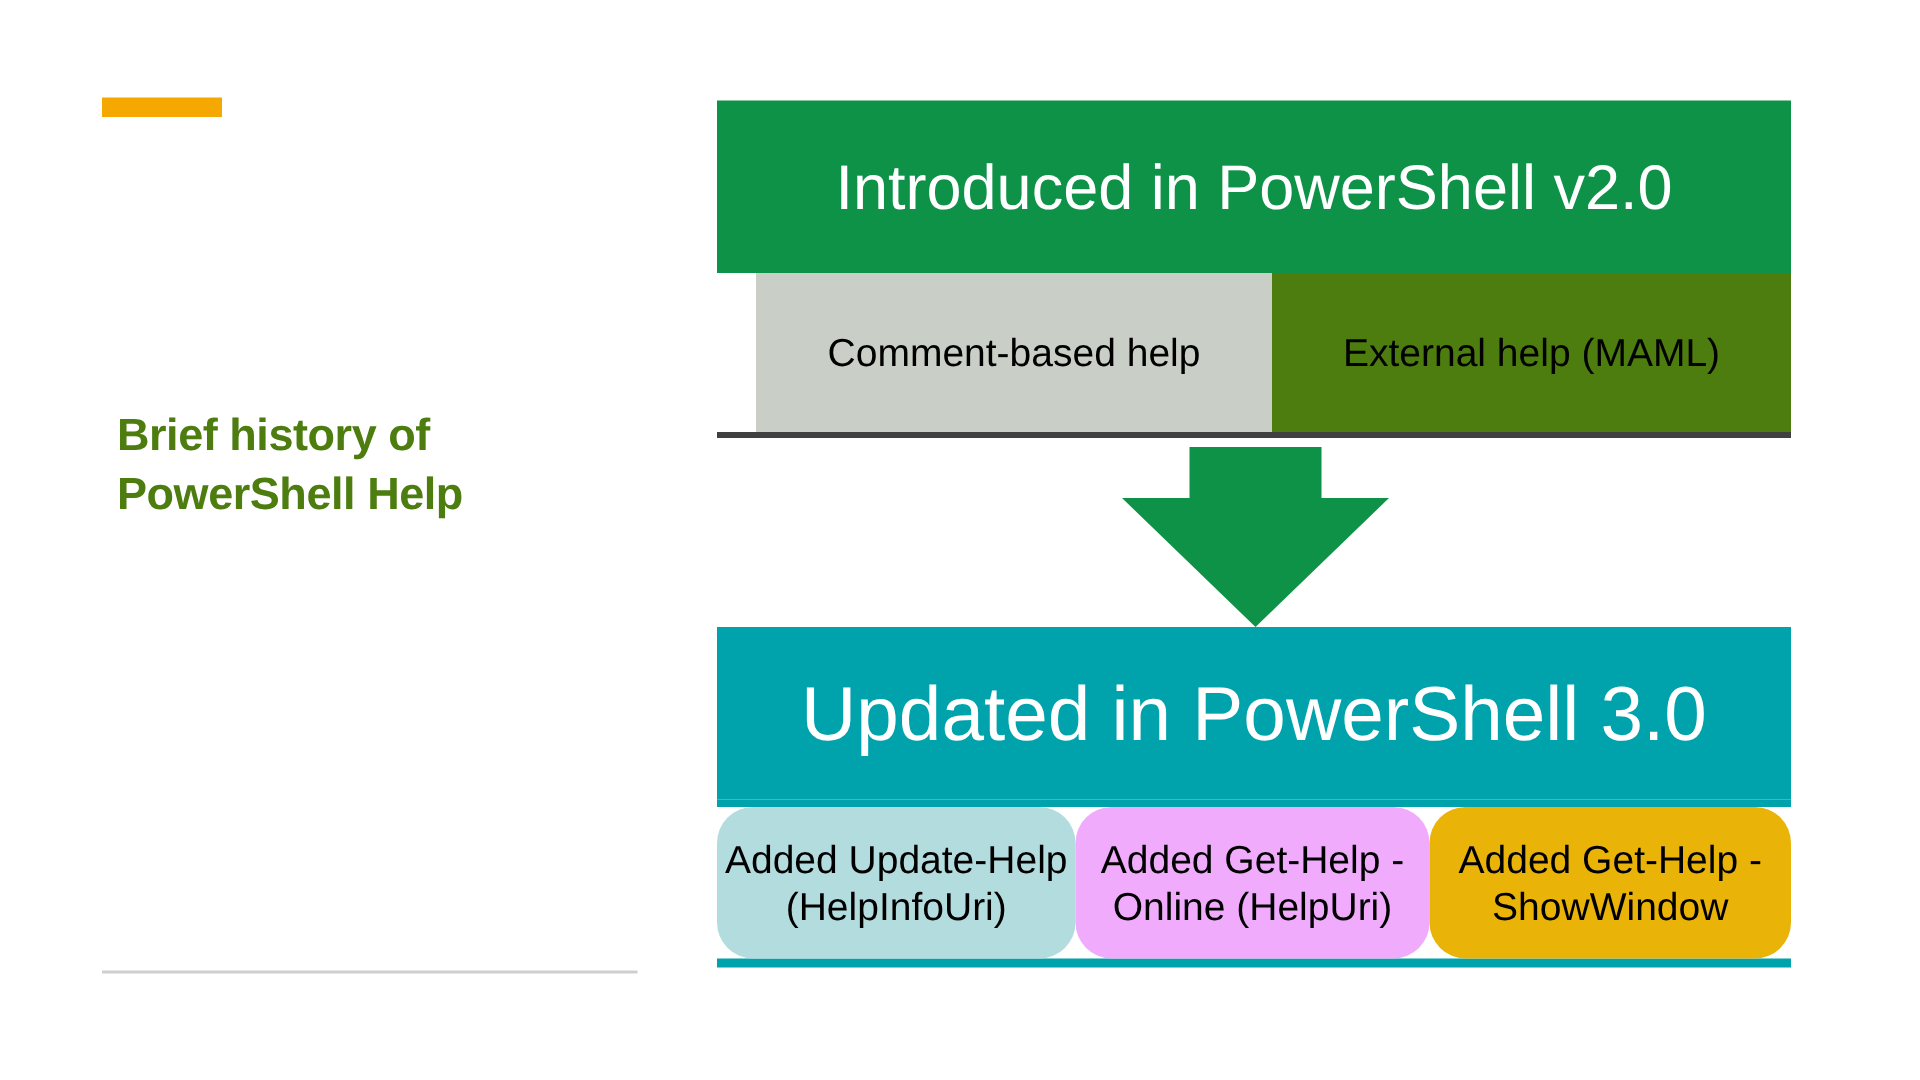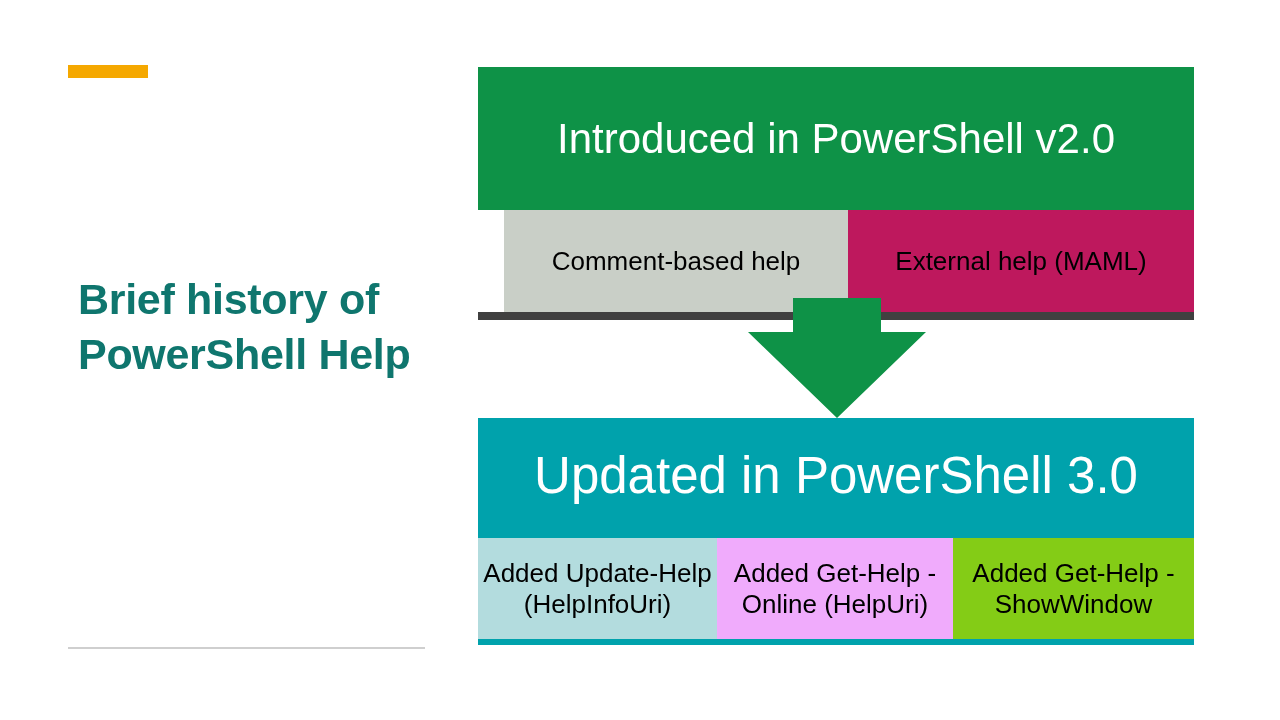--- a/index.html
+++ b/index.html
@@ -19,66 +19,66 @@
   .accent-bar {
     position:absolute;
     left:68px; top:65px;
     width:80px; height:13px;
     background:#F5A800;
   }
   .slide-title {
     position:absolute;
     left:78px; top:272px;
     width:360px;
-    font-size:43px;
+    font-size:30px;
     font-weight:bold;
     line-height:1.29;
-    color:#0f766e;
+    color:#4d7c0f;
     letter-spacing:-0.3px;
   }
   .footer-rule {
     position:absolute;
     left:68px; top:647px;
     width:357px; height:2px;
     background:#CFCFCF;
   }
 
   
   .diagram {
     position:absolute;
     left:478px; top:67px;
     width:716px; height:583px;
   }
 
   
   .top-block { position:absolute; left:0; top:0; width:716px; }
   .band-green {
-    width:716px; height:143px;
+    width:716px; height:115px;
     background:#0E9247;
     display:flex; align-items:center; justify-content:center;
     color:#FFFFFF;
     font-size:42px;
     line-height:1;
     white-space:nowrap;
   }
   .row-gray {
     display:flex;
     width:716px; height:110px;
-    border-bottom:8px solid #404040;
+    border-bottom:4px solid #404040;
     padding-left:26px;
   }
   .cell-gray-a {
     width:357px;
     background:#C9CFC7;
     display:flex; align-items:center; justify-content:center;
     font-size:26px; color:#000000;
   }
   .cell-gray-b {
     width:359px;
-    background:#be185d;
+    background:#4d7c0f;
     display:flex; align-items:center; justify-content:center;
     font-size:26px; color:#000000;
   }
 
   
   .arrow {
     position:absolute;
     left:270px; top:231px;
     width:178px; height:120px;
   }
@@ -100,24 +100,25 @@
     border-top:5px solid #00A2AC;
     border-bottom:6px solid #00A2AC;
   }
   .cell-tri {
     display:flex; align-items:center; justify-content:center;
     text-align:center;
     font-size:26px;
     line-height:1.16;
     color:#000000;
     padding:0 4px;
+    border-radius:24px;
   }
   .tri-1 { width:239px; background:#B3DCDE; }
   .tri-2 { width:236px; background:#f0abfc; }
-  .tri-3 { width:241px; background:#84cc16; }
+  .tri-3 { width:241px; background:#eab308; }
 </style>
 </head>
 <body>
 
 <div id="slide">
 
   <div class="accent-bar"></div>
 
   <div class="slide-title">Brief history of PowerShell Help</div>
 

